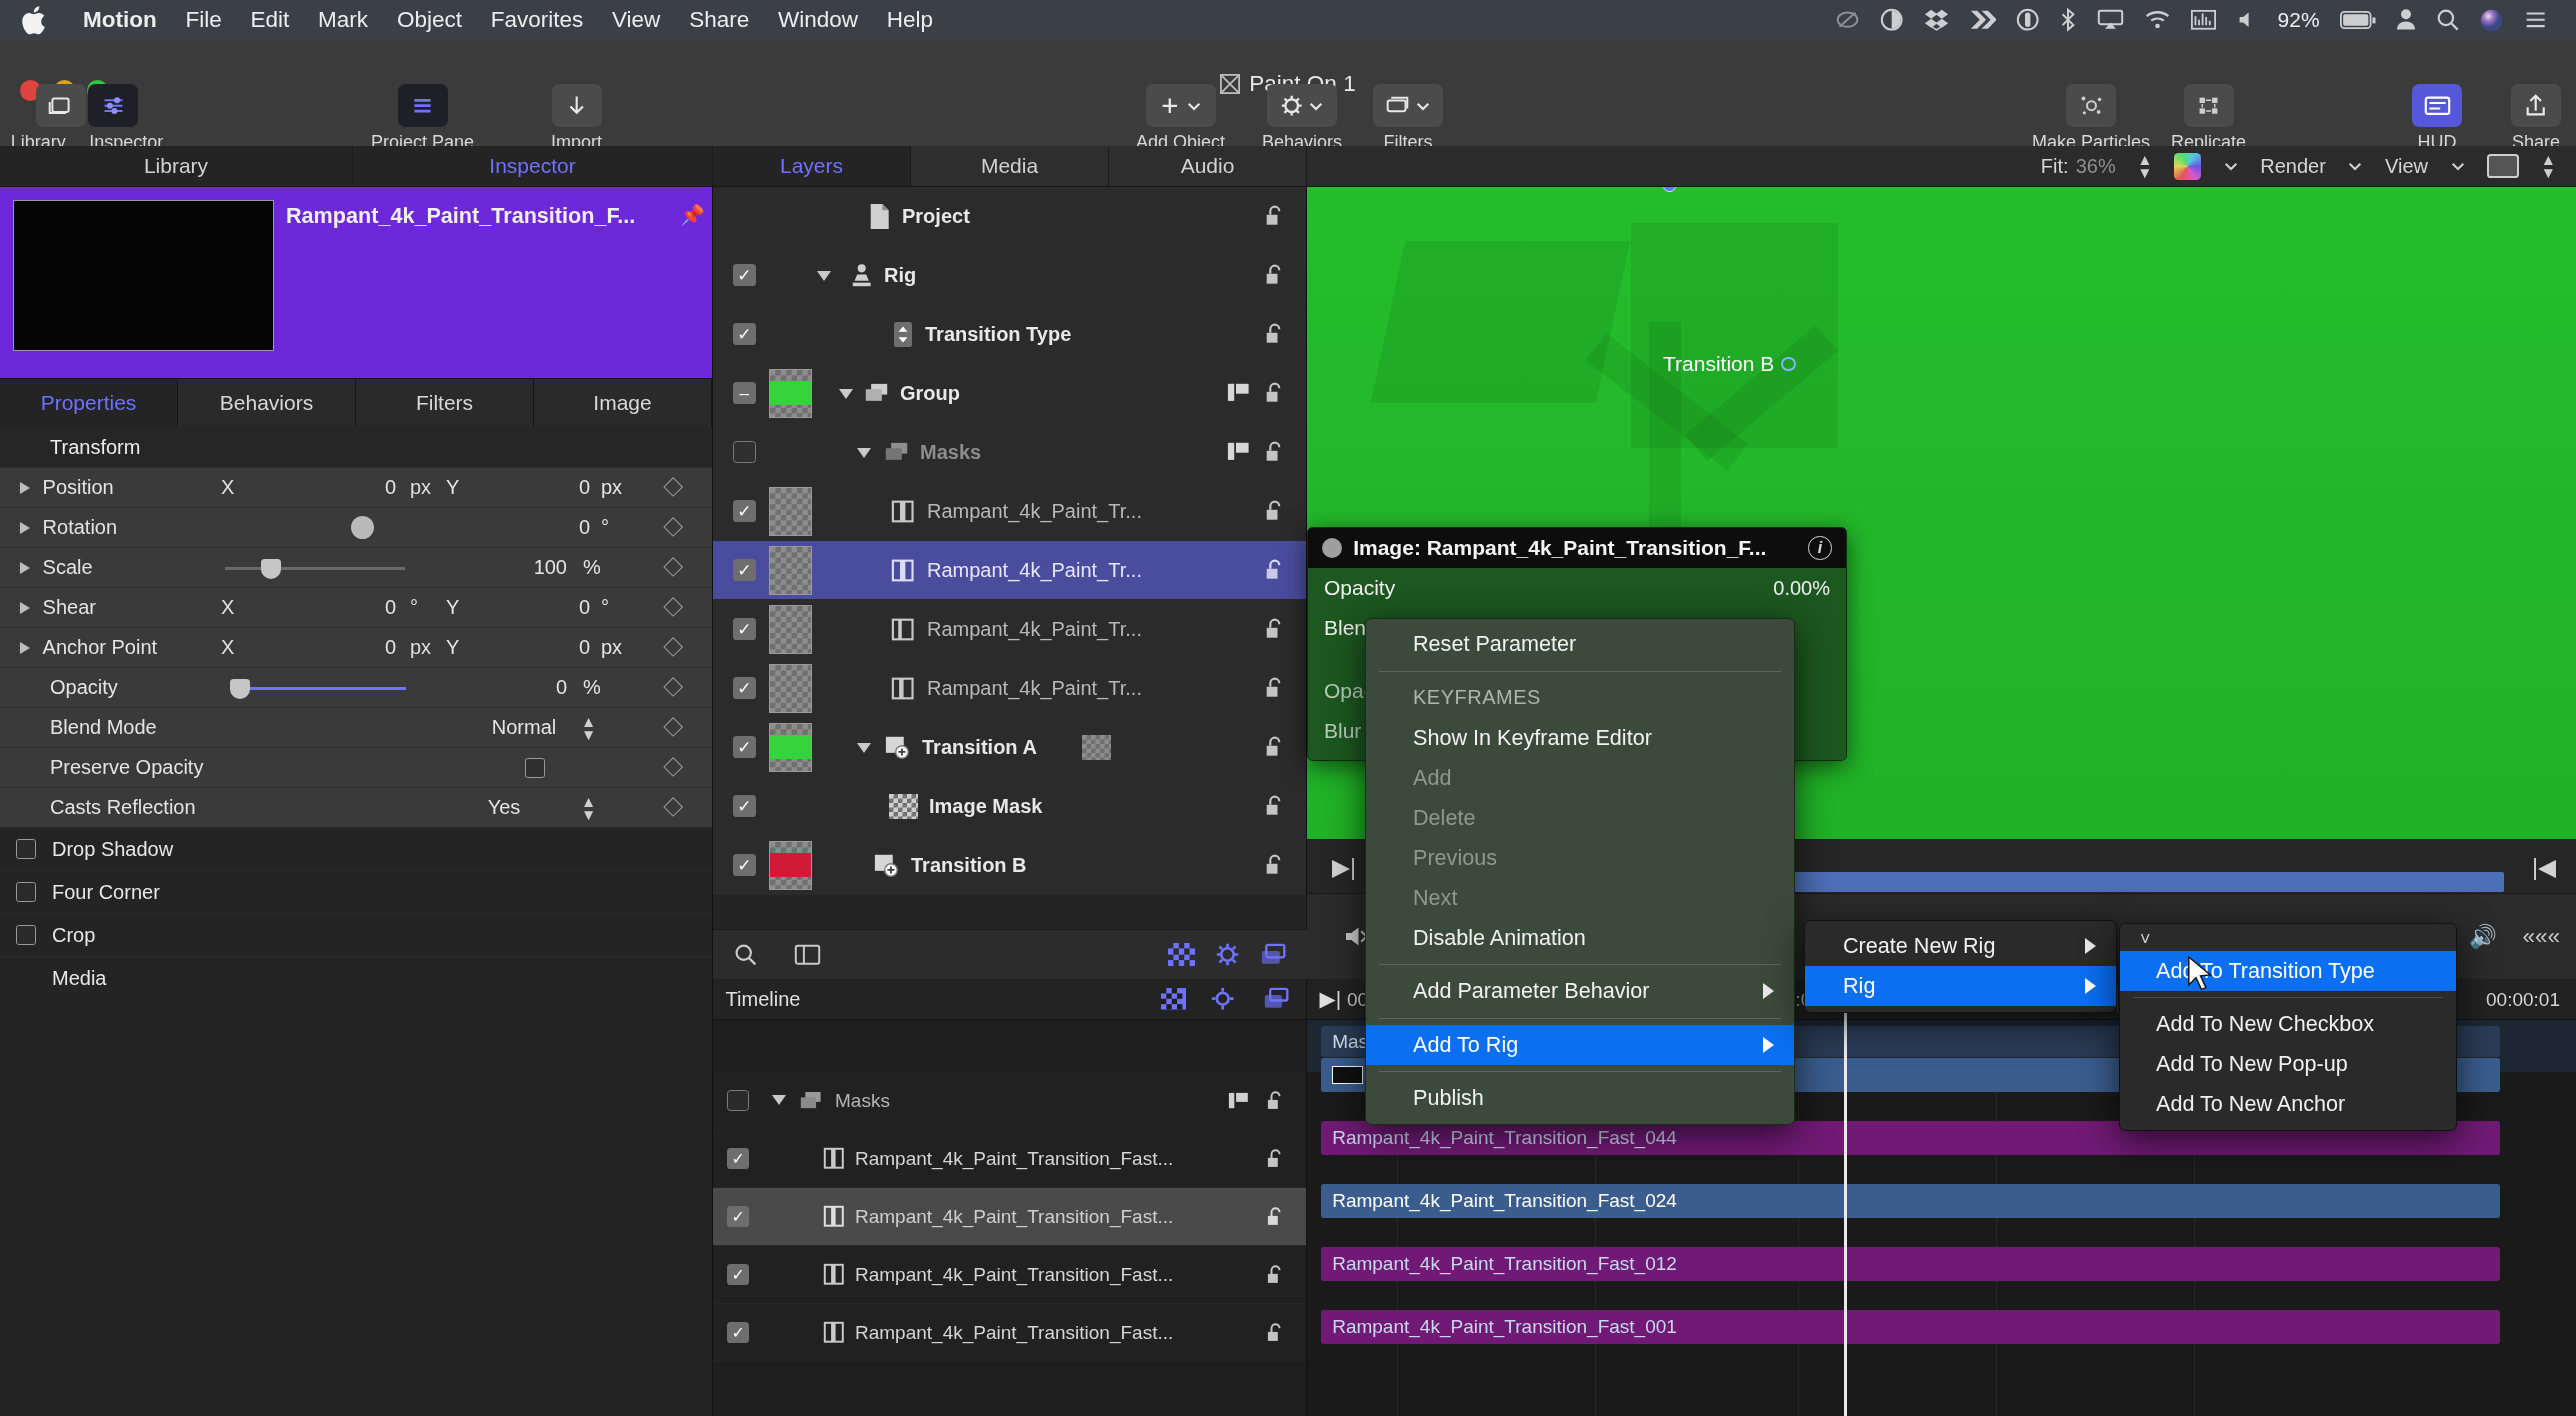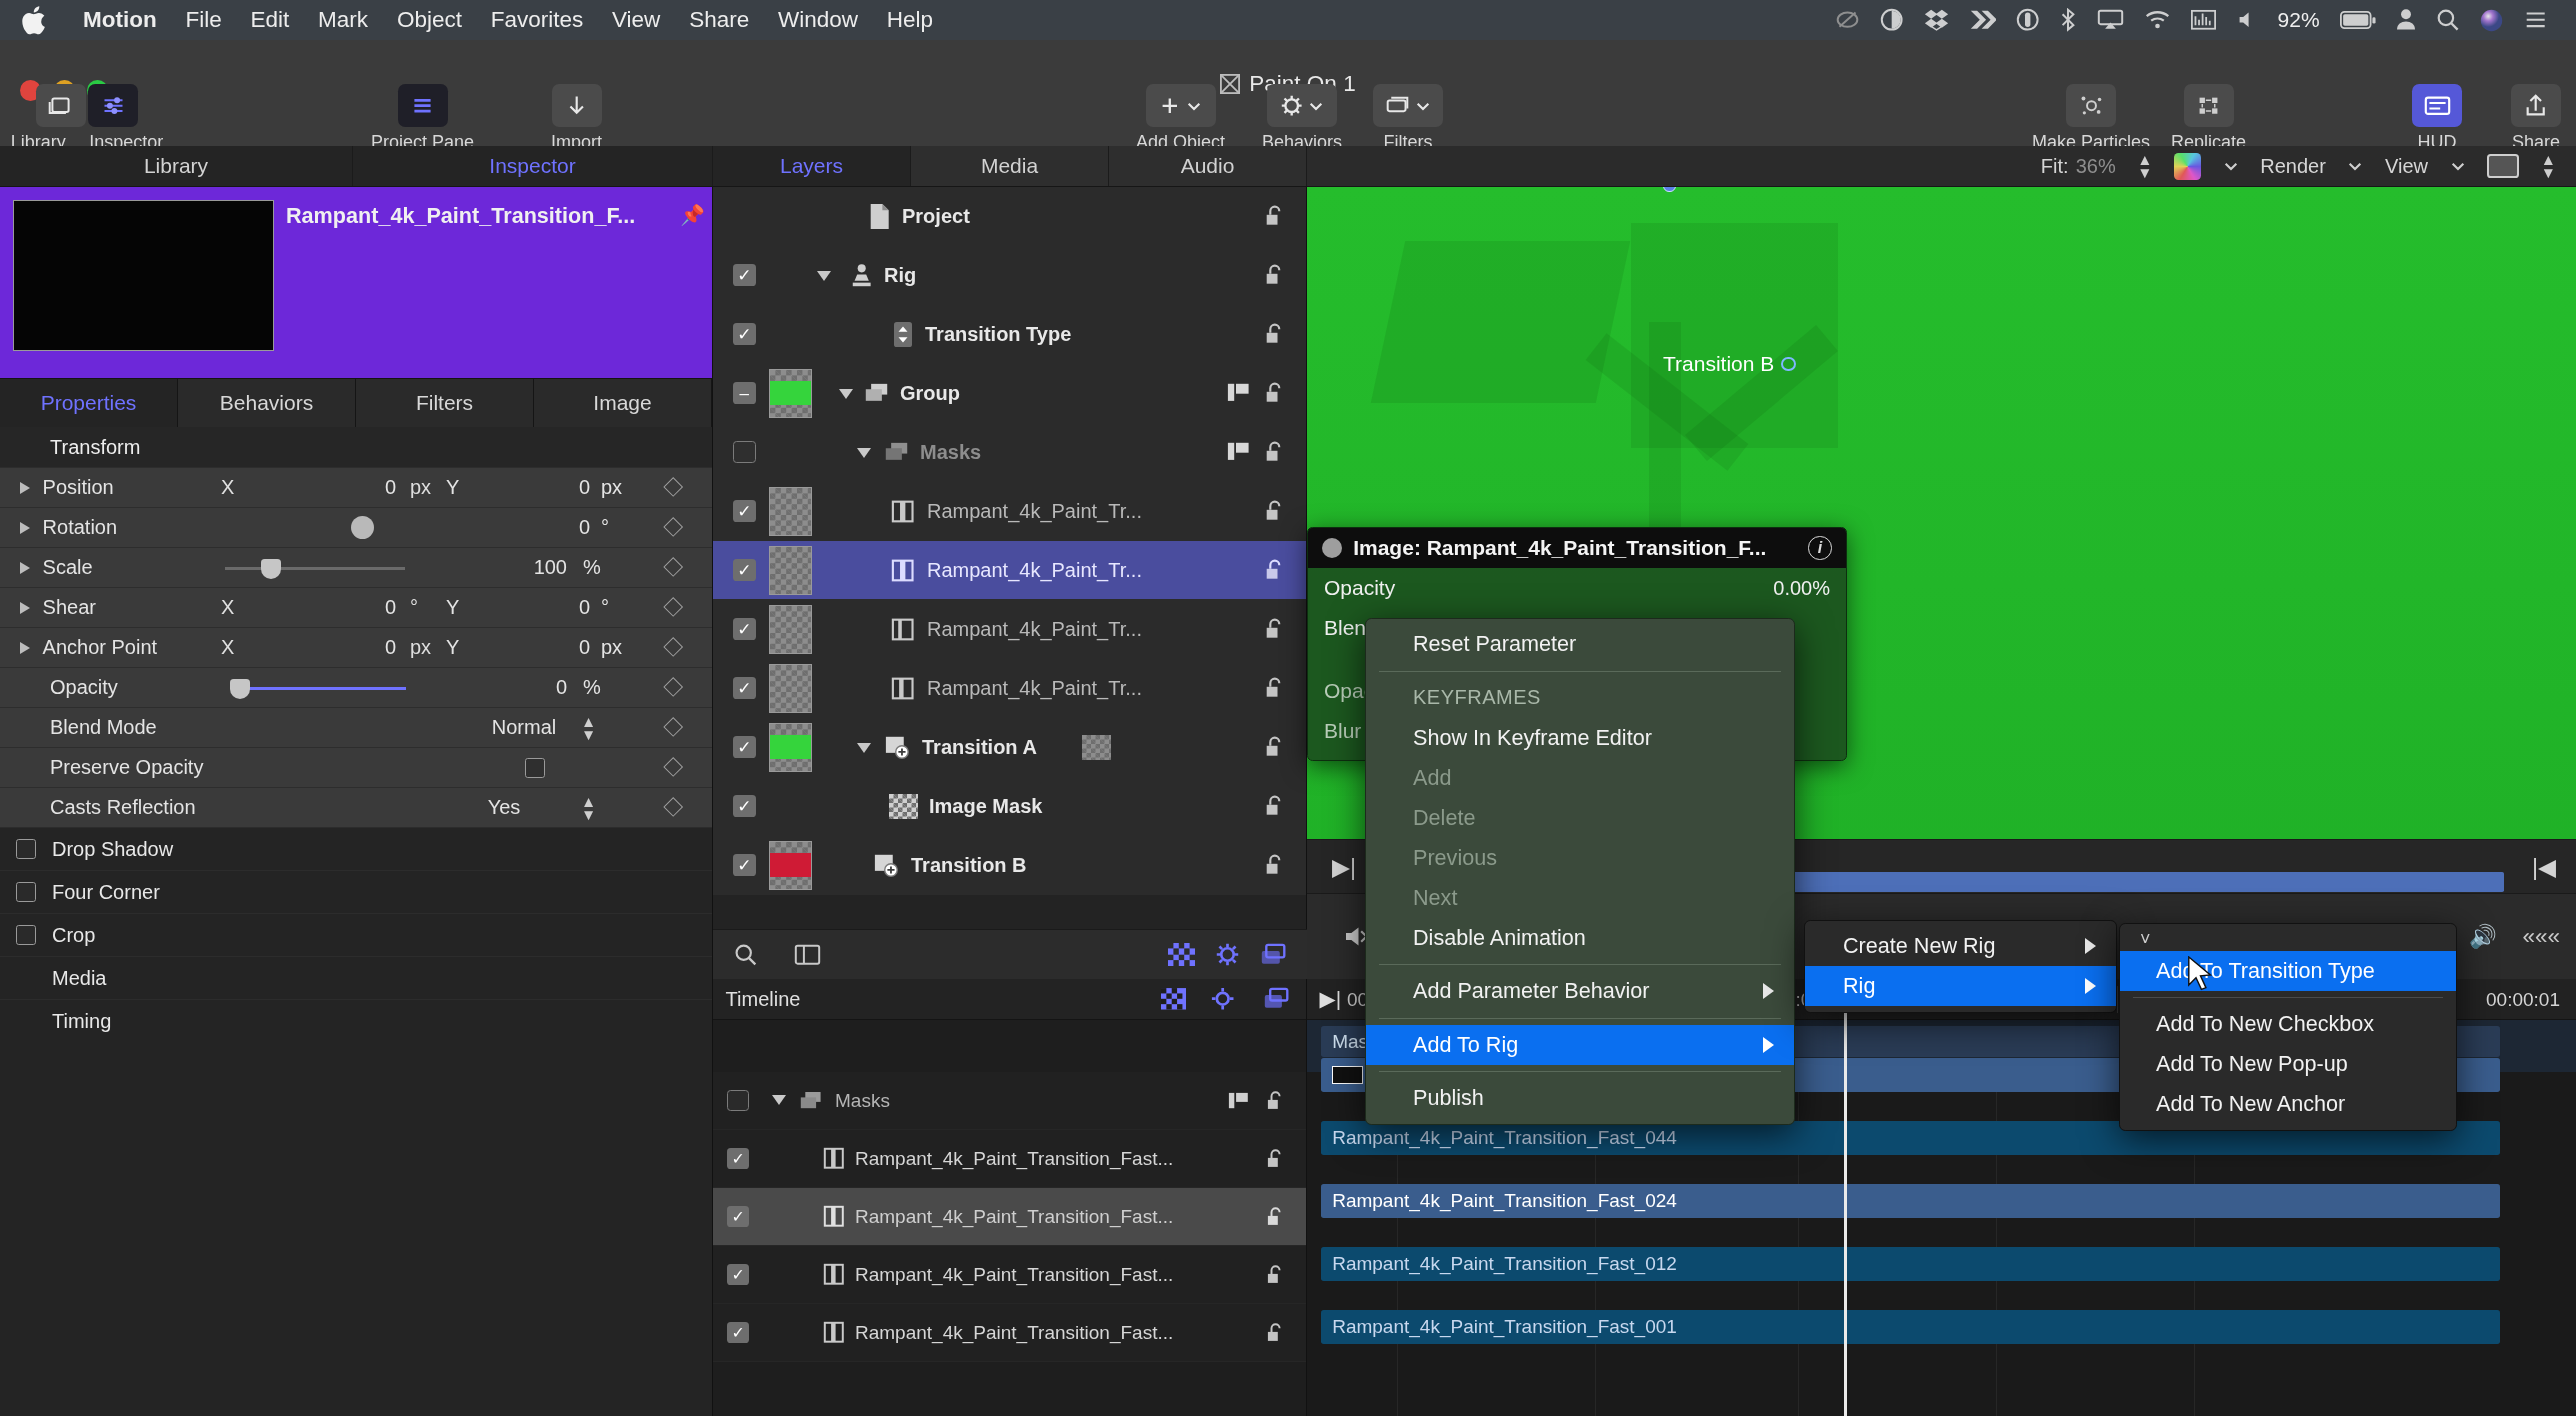--- a/index.html
+++ b/index.html
@@ -286,21 +286,21 @@
   .tl-right {
     position: absolute; left: 1307px; top: 979px; right: 0; bottom: 0; background: #1a1a1a;
   }
   .ruler {
     height: 41px; position: relative; background: #222; border-bottom: 0.9px solid #141414;
     font-size: 19px; color: #cfcfcf;
   }
   .ruler .tc { position: absolute; top: 10px; }
   .ruler .tick { position: absolute; top: 7.2px; width: 0.9px; height: 27px; background: #4a4a4a; }
   .clip {
-    position: absolute; height: 34px; background: #0c4a6e; border-radius: 2.7px;
+    position: absolute; height: 34px; background: #701a75; border-radius: 2.7px;
     display: flex; align-items: center; padding-left: 10.8px;
     font-size: 19px; color: #c8d8ef; white-space: nowrap;
   }
   .clip.bright { background: #3a5d8d; color: #fff; }
   .trackbg { position: absolute; left: 0; right: 0; background: #1d2734; }
   .playhead { position: absolute; top: 0; bottom: 0; width: 2.7px; background: #eaeaea; }
   .gridline { position: absolute; top: 41px; bottom: 0; width: 0.9px; background: #272727; }
 
   
   .cursor { position: absolute; z-index: 90; }
@@ -752,23 +752,20 @@
       <span class="box"></span>
       <span>Four Corner</span>
     </div>
     <div class="listrow">
       <span class="box"></span>
       <span>Crop</span>
     </div>
     <div class="listrow plain">
       <span>Media</span>
     </div>
-    <div class="listrow plain">
-      <span>Timing</span>
-    </div>
   </div>
 
   <div class="canvas">
     <div class="green"></div>
     <div class="arrow-shape" style="left:81px;top:54px;width:225px;height:162px;transform:skewX(-12deg);"></div>
     <div class="arrow-shape" style="left:324px;top:36px;width:207px;height:225px;"></div>
     <div class="arrow-shape" style="left:342px;top:135px;width:32px;height:216px;"></div>
     <div class="arrow-shape" style="left:270px;top:198px;width:180px;height:34px;transform:rotate(38deg);"></div>
     <div class="arrow-shape" style="left:369px;top:189px;width:171px;height:34px;transform:rotate(-40deg);"></div>
 

